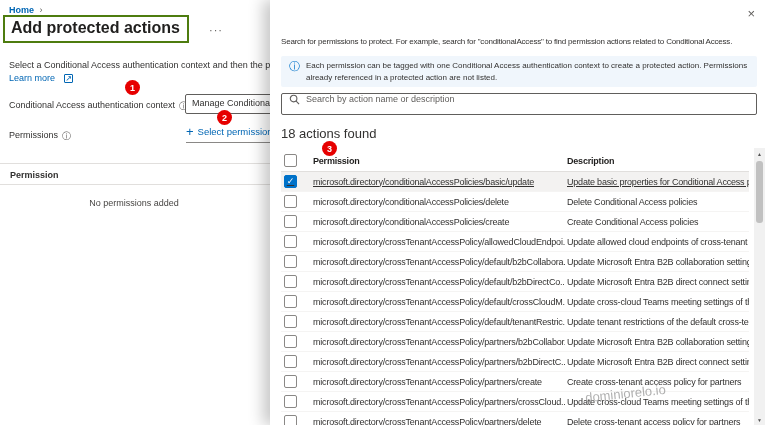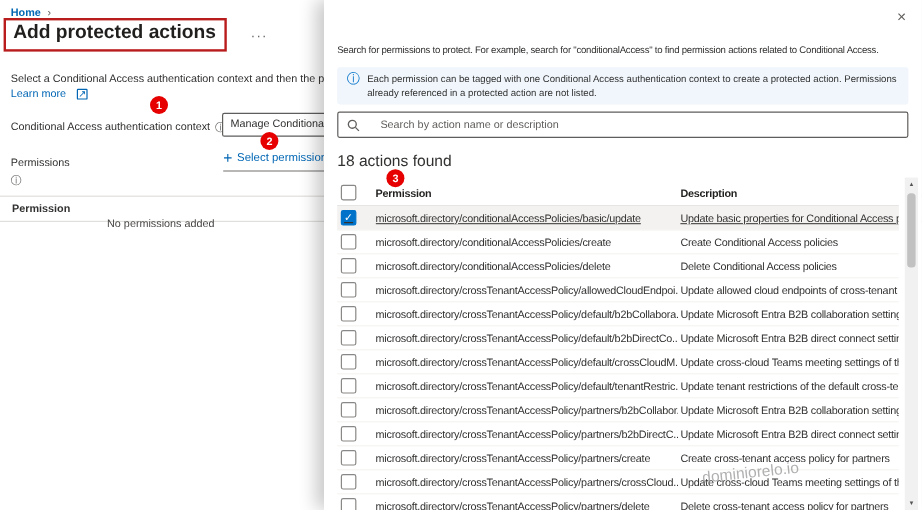--- a/index.html
+++ b/index.html
@@ -6,65 +6,65 @@
   html,body { width:768px; height:425px; }
   body {
     position: relative; overflow: hidden; background:#fff;
     font-family:"Liberation Sans","DejaVu Sans",sans-serif; color:#323130;
   }
   
   .breadcrumb { position:absolute; top:5px; left:9px; font-size:9px; }
   .breadcrumb .bc-link { color:#0066b4; cursor:pointer;font-weight:bold; }
   .breadcrumb .bc-sep { color:#605e5c; margin-left:3px; }
 
-  .title-box { position:absolute; top:15px; left:3px; border:2px solid #b91c1c; padding:2px 7px 4px 6px; background:transparent; }
+  .title-box { position:absolute; top:15px; left:3px; border:2px solid #4d7c0f; padding:2px 7px 4px 6px; background:transparent; }
   .page-title { font-size:16px; font-weight:bold; color:#201f1e; white-space:nowrap; }
   .title-menu { position:absolute; top:24px; left:209px; color:#605e5c; font-size:11px; letter-spacing:1px; cursor:pointer; }
 
   .intro { position:absolute; top:60px; left:9px; width:420px; font-size:9px; white-space:nowrap; overflow:hidden; }
   .learn-more { position:absolute; top:73px; left:9px; font-size:9px; color:#0066b4; cursor:pointer; display:flex; align-items:center; gap:9px; }
   .ext-icon { font-size:8px; color:#0066b4; border:1px solid #0066b4; border-radius:1px; width:9px; height:9px; line-height:7px; text-align:center; display:inline-block; }
 
   .badge { position:absolute; width:15px; height:15px; border-radius:50%; background:#e60000; color:#fff;
            font-size:9px; font-weight:bold; display:flex; align-items:center; justify-content:center; z-index:60; }
   #badge1 { top:80px; left:125px; }
   #badge2 { top:110px; left:217px; }
   #badge3 { top:141px; left:322px; }
 
   .field-label { position:absolute; font-size:9px; color:#323130; display:flex; align-items:flex-start; gap:4px; white-space:nowrap; }
   #ctx-label { top:100px; left:9px; }
-  #perm-label { top:130px; left:9px;flex-direction:column; }
+  #perm-label { top:130px; left:9px; }
   .info-glyph { font-size:9px; color:#605e5c; cursor:pointer; }
 
   .dropdown { position:absolute; top:94px; left:185px; width:150px; height:20px; border:1px solid #605e5c; border-radius:2px;
               background:#fff; font-size:9px; padding:3px 6px; white-space:nowrap; overflow:hidden; cursor:pointer; }
 
   .select-permissions { position:absolute; top:126px; left:186px; font-size:9.5px; color:#0066b4; cursor:pointer; display:flex; align-items:center; gap:4px; }
   .plus-glyph { font-size:13px; line-height:10px; color:#0066b4; }
   .select-underline { position:absolute; top:142px; left:186px; width:84px; border-top:1px solid #8a8886; }
 
   .left-grid-header { position:absolute; top:163px; left:0; width:100%; height:22px;
                       border-top:1px solid #e1dfdd; border-bottom:1px solid #e1dfdd; }
   .left-grid-header span { font-size:9px; font-weight:bold; margin-left:10px; line-height:21px; display:inline-block; }
-  .no-permissions { position:absolute; top:181px; left:0; width:268px; text-align:center; font-size:9px; color:#484644; }
+  .no-permissions { position:absolute; top:198px; left:0; width:268px; text-align:center; font-size:9px; color:#484644; }
 
   
   .panel { position:absolute; top:0; left:270px; width:498px; height:425px; background:#fff;
            box-shadow:-7px 0 14px rgba(0,0,0,0.22); z-index:50; }
   .close-btn { position:absolute; top:5px; right:9px; font-size:13px; color:#605e5c; cursor:pointer; padding:1px 4px; }
 
   .panel-desc { position:absolute; top:37px; left:11px; width:476px; font-size:8px; letter-spacing:-0.2px;
                 white-space:nowrap; overflow:hidden; color:#323130; }
 
   .info-banner { position:absolute; top:56px; left:11px; width:476px; background:#f0f6fc; border-radius:2px;
                  display:flex; gap:6px; padding:4px 8px; font-size:8px; line-height:1.45; color:#323130; }
   .banner-info-glyph { color:#0072c9; font-size:11px; line-height:12px; flex:0 0 auto; }
 
   .search-box { position:absolute; top:93px; left:11px; width:476px; height:22px; border:1px solid #605e5c; border-radius:2px;
-                display:flex; align-items:center; padding:0 7px; gap:17px; background:#fff; }
+                display:flex; align-items:flex-start; padding:0 7px; gap:6px; background:#fff; }
   .search-box input { border:none; outline:none; flex:1; font-size:9px; font-family:inherit; color:#323130; background:transparent; }
   .search-box input::placeholder { color:#605e5c; }
   .search-svg { flex:0 0 auto; }
 
   .results-count { position:absolute; top:126px; left:11px; font-size:13px; color:#323130; }
 
   .perm-table { position:absolute; top:150px; left:11px; width:468px; }
   .thead { display:flex; align-items:center; height:22px; border-bottom:1px solid #e1dfdd; font-size:9px; font-weight:bold; color:#201f1e; }
   .trow  { display:flex; align-items:center; height:20px; border-bottom:1px solid #f5f4f3; font-size:9px; cursor:pointer; }
   .trow.selected { background:#f3f2f1;text-decoration:underline; }
@@ -166,30 +166,30 @@
       <span class="cb checked"></span>
     </div>
     <div class="col-perm">microsoft.directory/conditionalAccessPolicies/basic/update</div>
     <div class="col-desc">Update basic properties for Conditional Access policies</div>
   </div>
 
   <div class="trow">
     <div class="col-cb">
       <span class="cb"></span>
     </div>
+    <div class="col-perm">microsoft.directory/conditionalAccessPolicies/delete</div>
+    <div class="col-desc">Delete Conditional Access policies</div>
+  </div>
+
+  <div class="trow">
+    <div class="col-cb">
+      <span class="cb"></span>
+    </div>
     <div class="col-perm">microsoft.directory/conditionalAccessPolicies/create</div>
     <div class="col-desc">Create Conditional Access policies</div>
-  </div>
-
-  <div class="trow">
-    <div class="col-cb">
-      <span class="cb"></span>
-    </div>
-    <div class="col-perm">microsoft.directory/conditionalAccessPolicies/delete</div>
-    <div class="col-desc">Delete Conditional Access policies</div>
   </div>
 
   <div class="trow">
     <div class="col-cb">
       <span class="cb"></span>
     </div>
     <div class="col-perm">microsoft.directory/crossTenantAccessPolicy/allowedCloudEndpoi...</div>
     <div class="col-desc">Update allowed cloud endpoints of cross-tenant access</div>
   </div>
 

